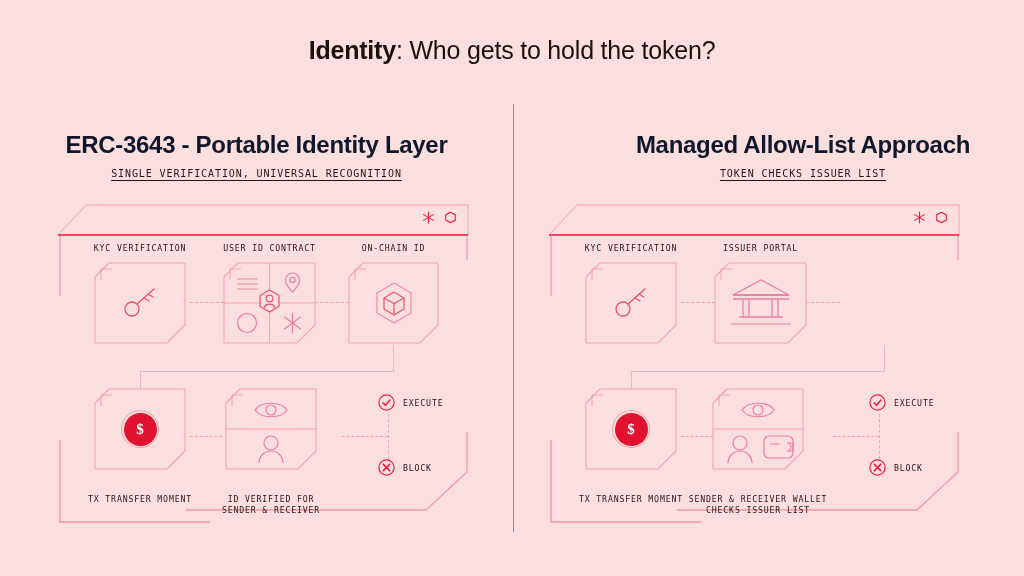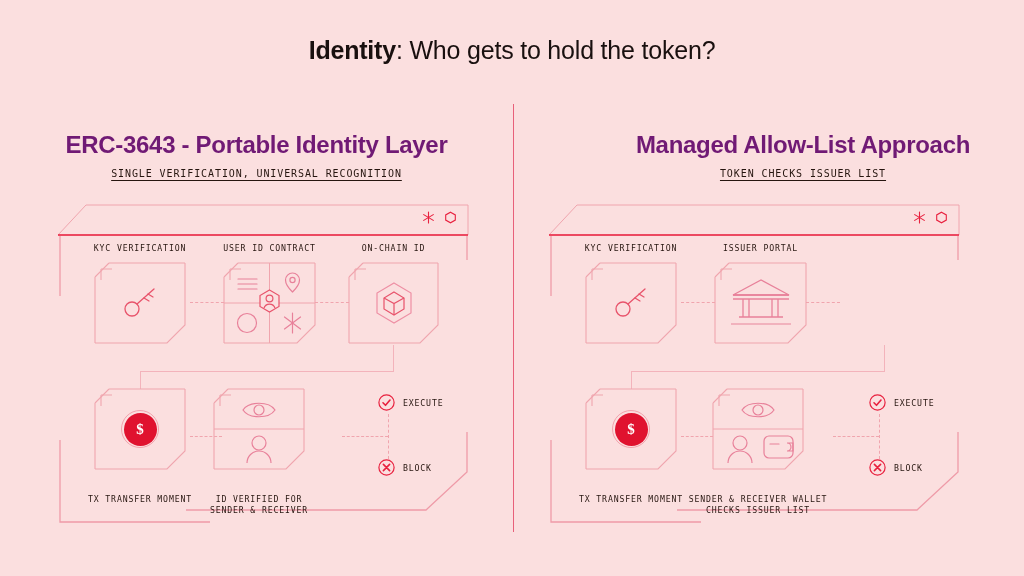--- a/index.html
+++ b/index.html
@@ -22,21 +22,21 @@
 
   
   .divider {
     position:absolute; left:513px; top:104px;
     width:1px; height:428px; background:#e8607a;
   }
 
   
   .col-head { position:absolute; text-align:center; }
   .col-title {
-    font-size:24px; font-weight:700; color:#701a75;
+    font-size:24px; font-weight:700; color:#0f172a;
     letter-spacing:-0.3px; white-space:nowrap;
   }
   .col-sub {
     margin-top:9px; font-family:"DejaVu Sans Mono", monospace;
     font-size:10px; color:#26150f; letter-spacing:0.9px;
     text-decoration:underline; text-underline-offset:3px;
     white-space:nowrap;
   }
 
   
@@ -217,21 +217,21 @@
       <path d="M6 6 L17 6 M6 6 L6 17" fill="none" stroke="#f0a5ae" stroke-width="1.1"></path>
     </svg>
     <div class="coin" style="left:26px; top:21px;">
       <div class="ring"></div>
       <div class="disc">
         <span>$</span>
       </div>
     </div>
   </div>
 
-  <div class="node" style="left:214px; top:389px; width:90px; height:80px;">
+  <div class="node" style="left:226px; top:389px; width:90px; height:80px;">
     <div class="node-label below">ID VERIFIED FOR
 SENDER &amp; RECEIVER</div>
     <svg width="90" height="80" viewBox="0 0 90 80">
       <path d="M14 0 L90 0 M0 14 L0 80 M90 0 L90 62 L72 80 L0 80 M14 0 L0 14" fill="none" stroke="#f0a5ae" stroke-width="1.1"></path>
       <path d="M6 6 L17 6 M6 6 L6 17" fill="none" stroke="#f0a5ae" stroke-width="1.1"></path>
       <line x1="0" y1="40" x2="90" y2="40" stroke="#f0a5ae" stroke-width="1"></line>
 
       <path d="M29 21 C35 12, 55 12, 61 21 C55 30, 35 30, 29 21 Z" fill="none" stroke="#E8819A" stroke-width="1.2"></path>
       <circle cx="45" cy="21" r="5" fill="none" stroke="#E8819A" stroke-width="1.2"></circle>
 

